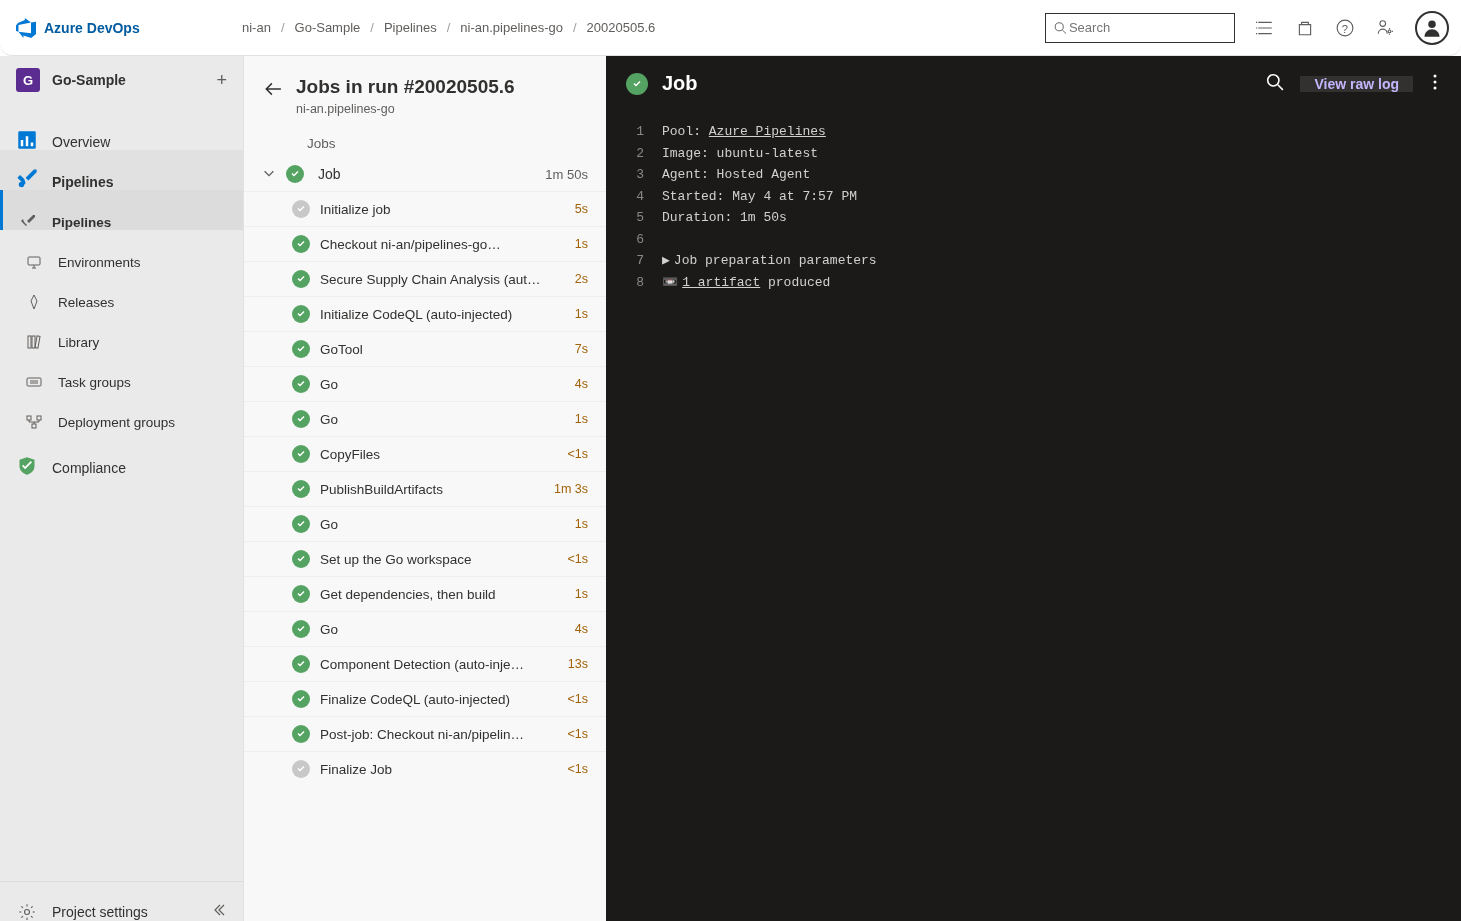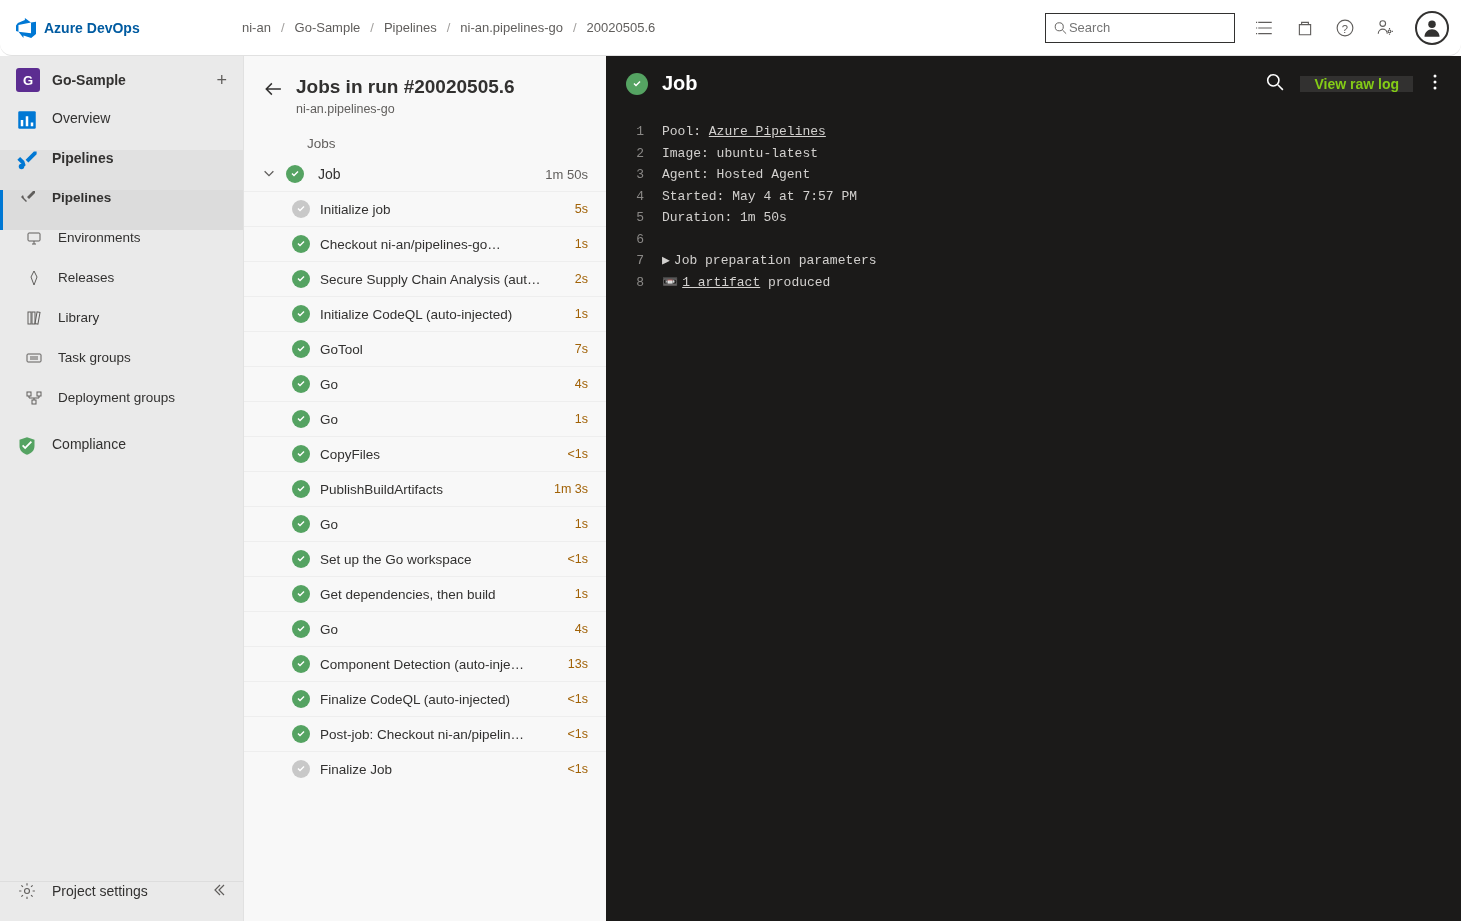--- a/index.html
+++ b/index.html
@@ -23,21 +23,21 @@
   
   .content { flex: 1; display: flex; overflow: hidden; }
 
   
   .sidebar { width: 244px; background: #eaeaea; display: flex; flex-direction: column; border-right: 1px solid #e1e1e1; }
   .project-header { display: flex; align-items: center; height: 48px; padding: 0 16px; gap: 12px; }
   .project-avatar { width: 24px; height: 24px; background: #5c2d91; color: #fff; display: flex; align-items: center; justify-content: center; border-radius: 3px; font-size: 13px; font-weight: 600; }
   .project-name { font-weight: 600; flex: 1; }
   .plus-icon { color: #605e5c; font-size: 18px; cursor: pointer; }
   .nav-section { padding-top: 6px; }
-  .nav-item { display: flex; align-items: flex-start; height: 40px; padding: 0 16px; gap: 14px; cursor: pointer; font-size: 14px; }
+  .nav-item { display: flex; align-items: flex-end; height: 40px; padding: 0 16px; gap: 14px; cursor: pointer; font-size: 14px; }
   .nav-item.top-level { font-weight: 400; }
   .nav-item.active-group { font-weight: 600; background: #e1e1e1; }
   .nav-item.sub { padding-left: 24px; font-size: 13.5px; }
   .nav-item.sub .nav-icon { width: 20px; display:flex; justify-content:center; }
   .nav-item.sub.active { background: #dcdcdc; font-weight: 600; border-left: 3px solid #0078d4; padding-left: 15px; }
   .nav-icon { width: 22px; display: flex; align-items: center; justify-content: center; }
   .sidebar-footer { margin-top: auto; }
   .sidebar-footer .nav-item { border-top: 1px solid #ddd; justify-content: space-between; }
 
   
@@ -60,21 +60,21 @@
   .status-skipped { background: #c8c8c8; }
   .status-badge svg { width: 10px; height: 10px; }
 
   
   .logpane { flex: 1; background: #1b1a19; color: #d2d0ce; display: flex; flex-direction: column; }
   .loghead { display: flex; align-items: center; padding: 16px 20px; gap: 14px; }
   .loghead .title { font-size: 20px; font-weight: 600; color: #fff; flex: 1; }
   .loghead .status-badge { width: 22px; height: 22px; }
   .log-actions { display: flex; align-items: center; gap: 16px; }
   .log-search { cursor: pointer; color: #fff; }
-  .raw-log-btn { background: #323130; color: #84cc16; padding: 0 14px; font-size: 14px; font-weight: 600; cursor: pointer; }
+  .raw-log-btn { background: #323130; color: #c4b5fd; padding: 0 14px; font-size: 14px; font-weight: 600; cursor: pointer; }
   .log-more { color: #fff; cursor: pointer; padding: 0 4px; }
   .logbody { font-family: Consolas, "Courier New", monospace; font-size: 13px; padding: 10px 0 0 0; }
   .logline { display: flex; padding: 1px 0; line-height: 1.5; }
   .ln { width: 56px; text-align: right; padding-right: 18px; color: #8a8886; user-select: none; }
   .lc { flex: 1; color: #d2d0ce; white-space: pre; }
   .lc .key { color: #d2d0ce; }
   .lc .link { color: #d2d0ce; text-decoration: underline; cursor: pointer; }
   .lc .caret { margin-right: 4px; color: #d2d0ce; }
   .lc .art-icon { margin-right: 4px; }
 </style>

